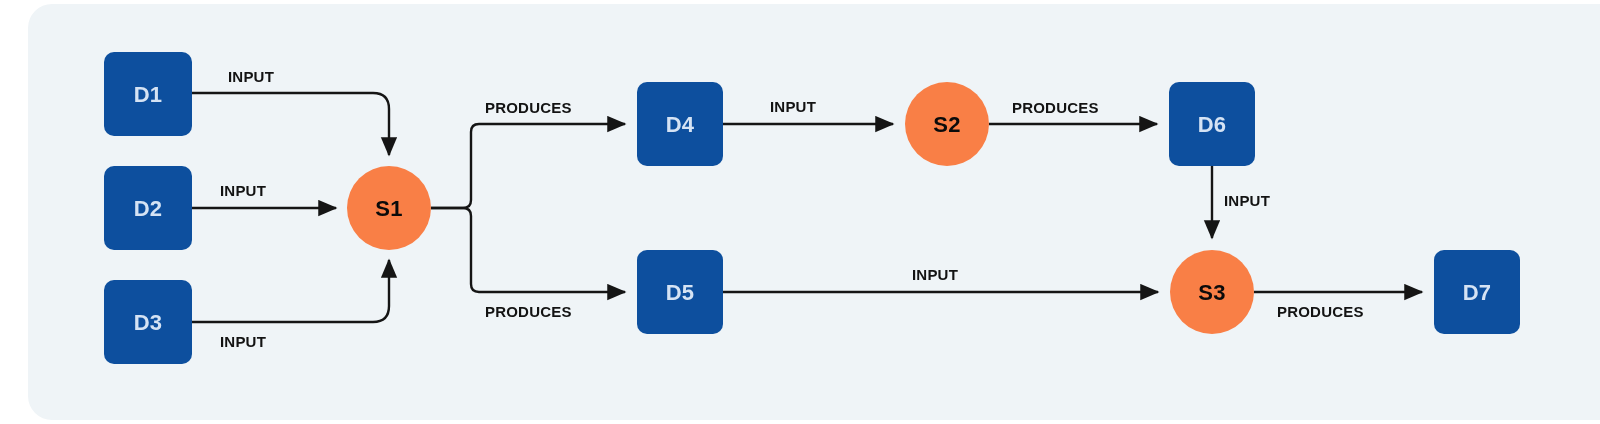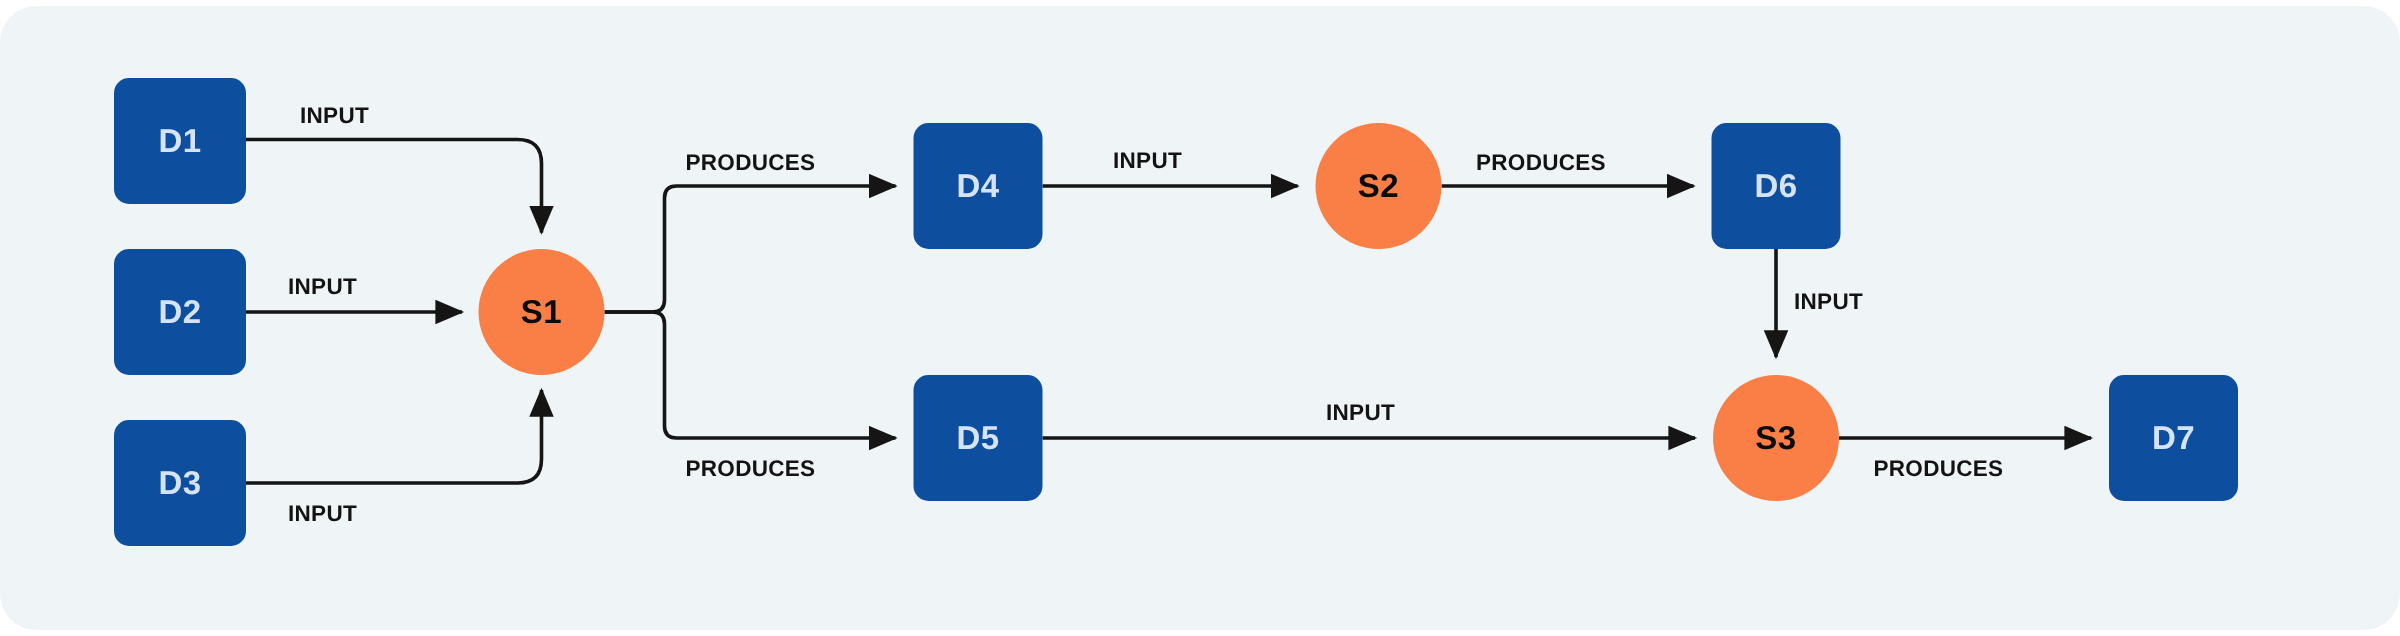--- a/index.html
+++ b/index.html
@@ -11,20 +11,21 @@
   body {
     width: 1600px;
     height: 424px;
     font-family: "Liberation Sans", "DejaVu Sans", sans-serif;
     overflow: hidden;
   }
   #canvas-wrap {
     position: relative;
     width: 1460px;
     height: 424px;
+    margin-left: 28px;
   }
   #graph-svg {
     position: absolute;
     inset: 0;
     display: block;
   }
   .edge-label {
     font-family: "Liberation Sans", "DejaVu Sans", sans-serif;
     font-size: 15px;
     font-weight: bold;

